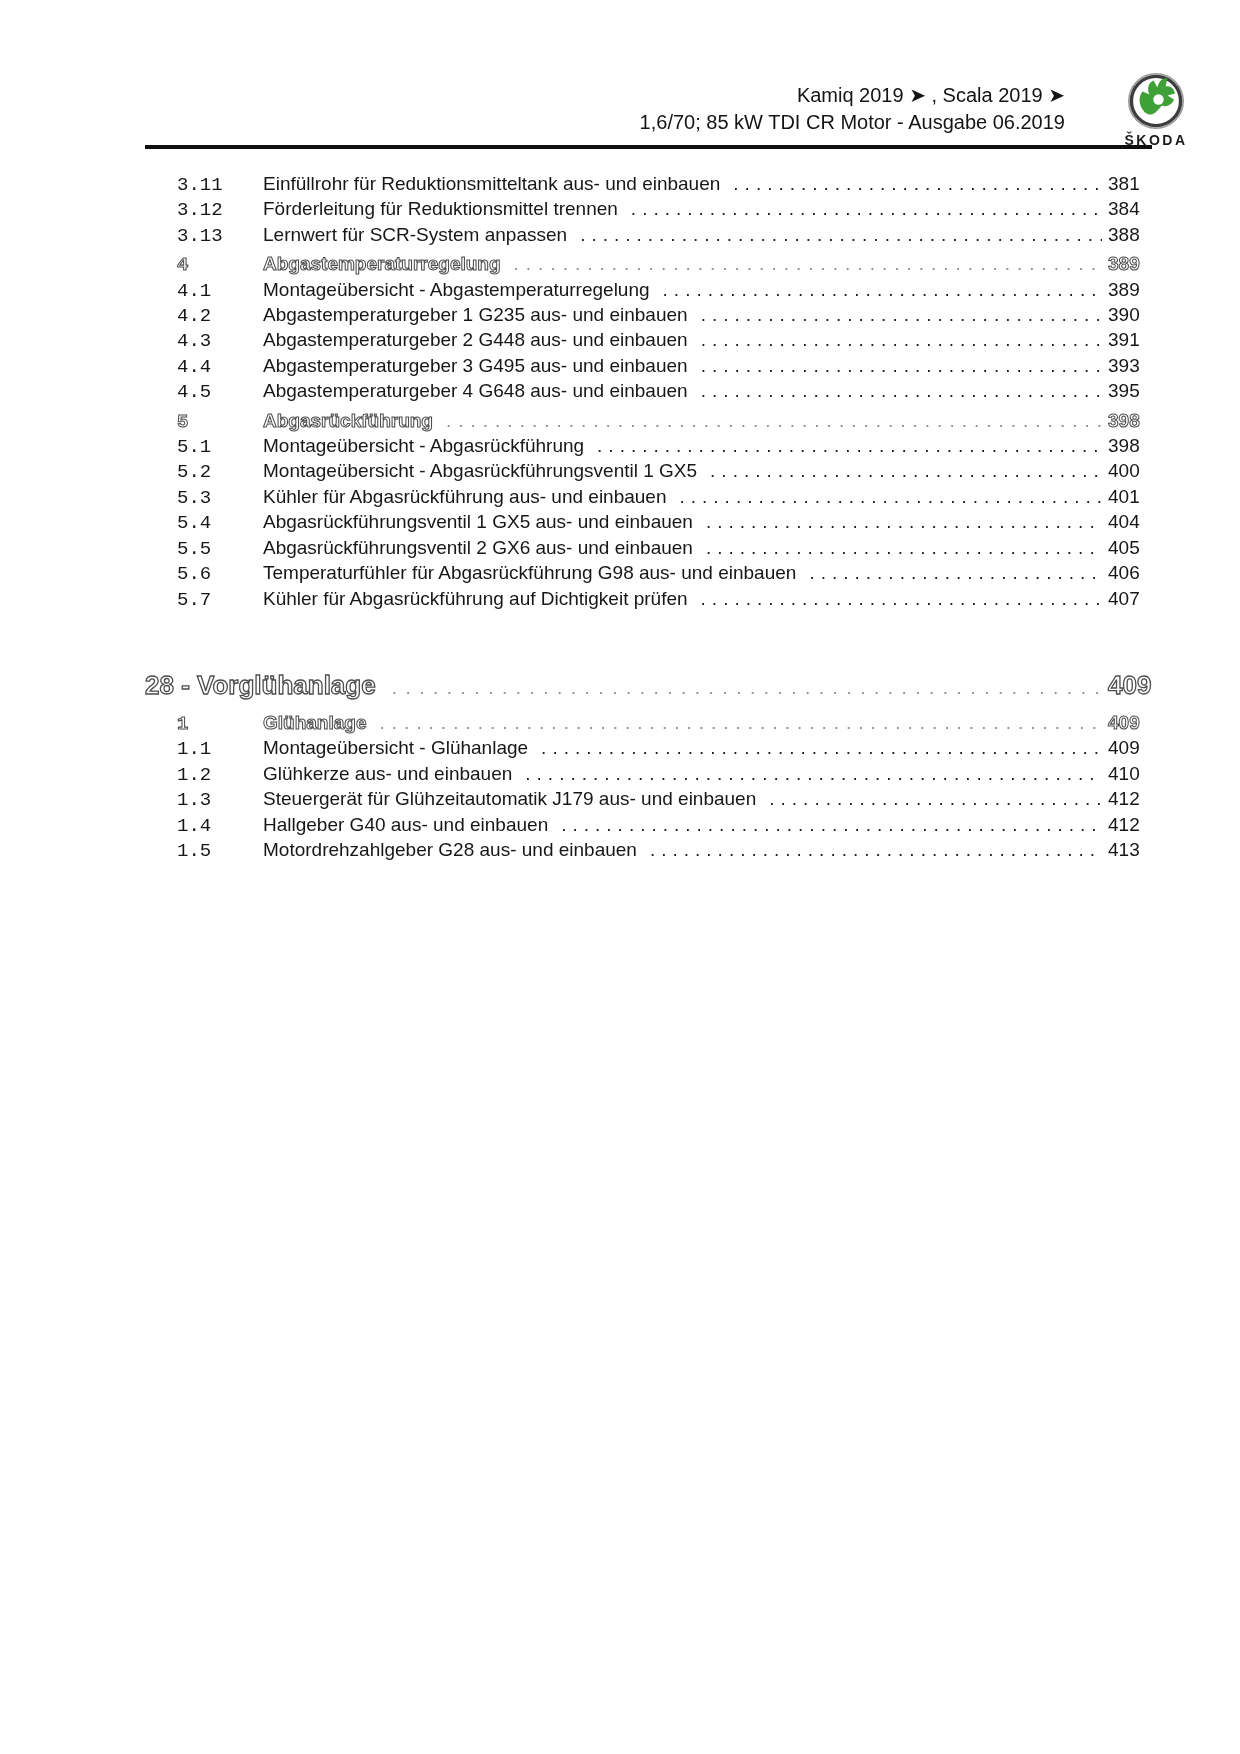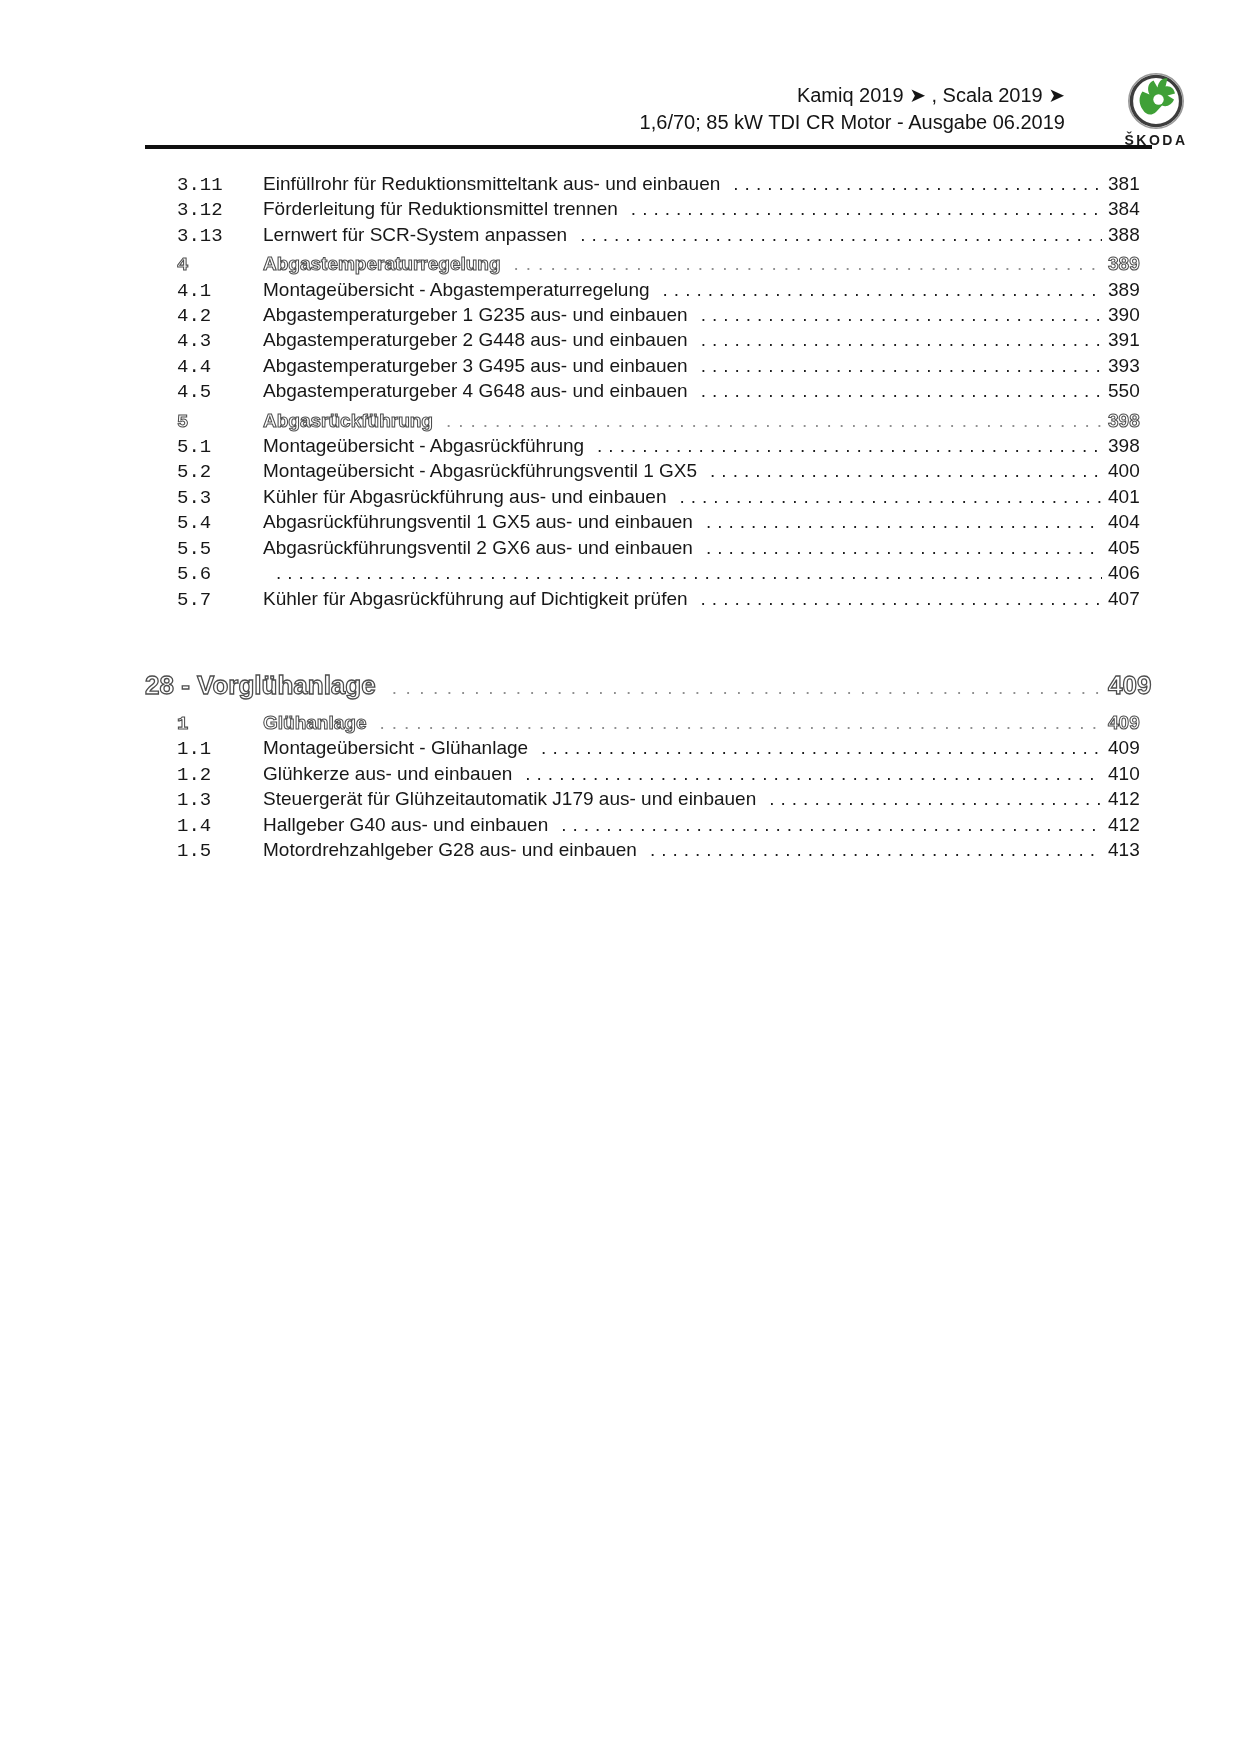--- a/index.html
+++ b/index.html
@@ -156,21 +156,21 @@
       <div class="row entry">
       <span class="num">4.4</span>
       <span class="title">Abgastemperaturgeber 3 G495 aus- und einbauen</span>
       <span class="leader">............................................................................................................................................................................................................................</span>
       <span class="page-num">393</span>
     </div>
       <div class="row entry">
       <span class="num">4.5</span>
       <span class="title">Abgastemperaturgeber 4 G648 aus- und einbauen</span>
       <span class="leader">............................................................................................................................................................................................................................</span>
-      <span class="page-num">550</span>
+      <span class="page-num">395</span>
     </div>
       <div class="row heading">
       <span class="num">5</span>
       <span class="title">Abgasrückführung</span>
       <span class="leader">............................................................................................................................................................................................................................</span>
       <span class="page-num">398</span>
     </div>
       <div class="row entry">
       <span class="num">5.1</span>
       <span class="title">Montageübersicht - Abgasrückführung</span>
@@ -196,20 +196,21 @@
       <span class="page-num">404</span>
     </div>
       <div class="row entry">
       <span class="num">5.5</span>
       <span class="title">Abgasrückführungsventil 2 GX6 aus- und einbauen</span>
       <span class="leader">............................................................................................................................................................................................................................</span>
       <span class="page-num">405</span>
     </div>
       <div class="row entry">
       <span class="num">5.6</span>
+      <span class="title">Temperaturfühler für Abgasrückführung G98 aus- und einbauen</span>
       <span class="leader">............................................................................................................................................................................................................................</span>
       <span class="page-num">406</span>
     </div>
       <div class="row entry">
       <span class="num">5.7</span>
       <span class="title">Kühler für Abgasrückführung auf Dichtigkeit prüfen</span>
       <span class="leader">............................................................................................................................................................................................................................</span>
       <span class="page-num">407</span>
     </div>
       <div class="row chapter">

